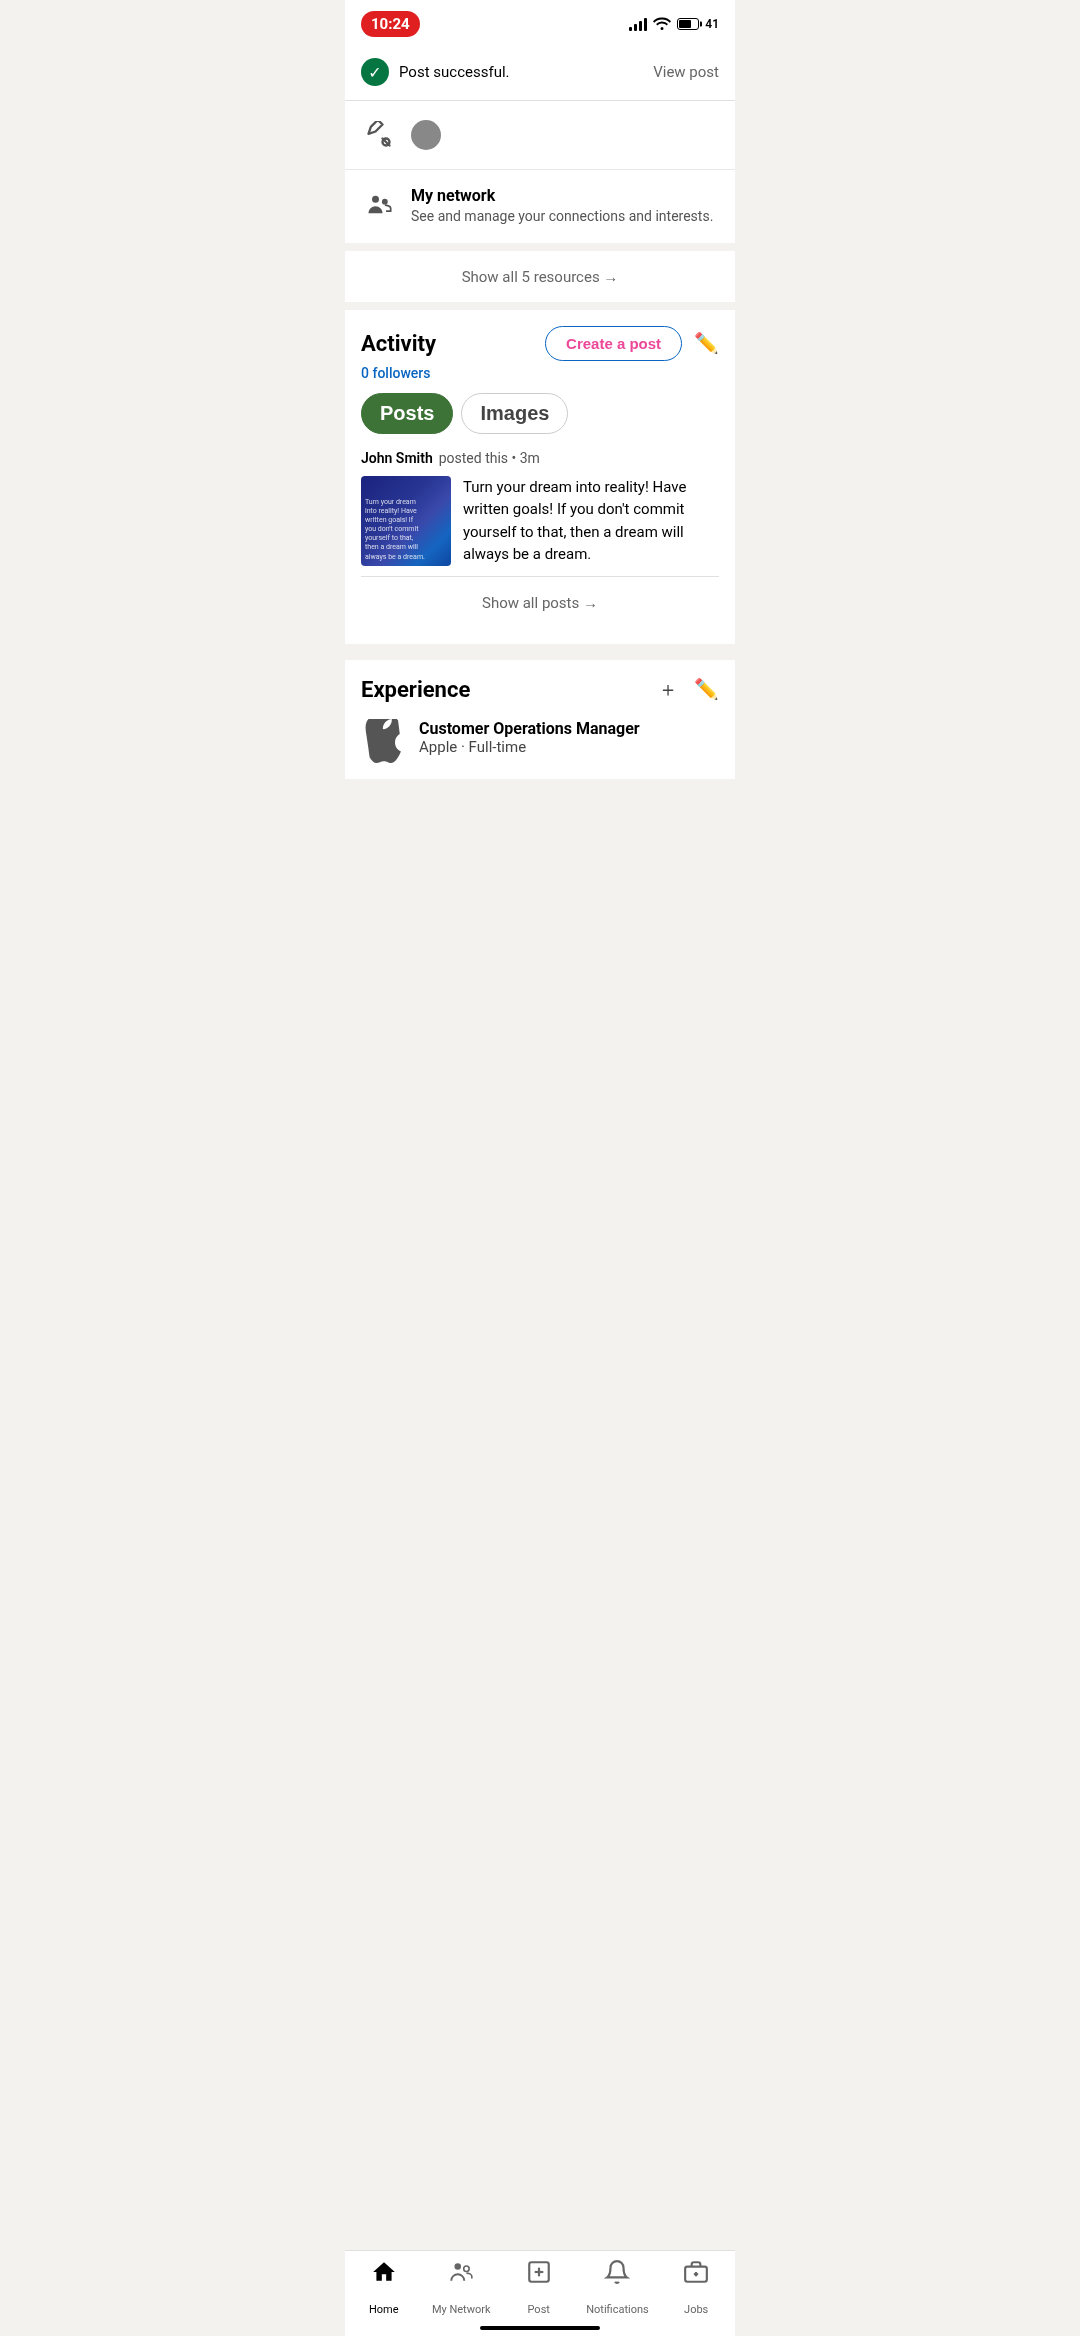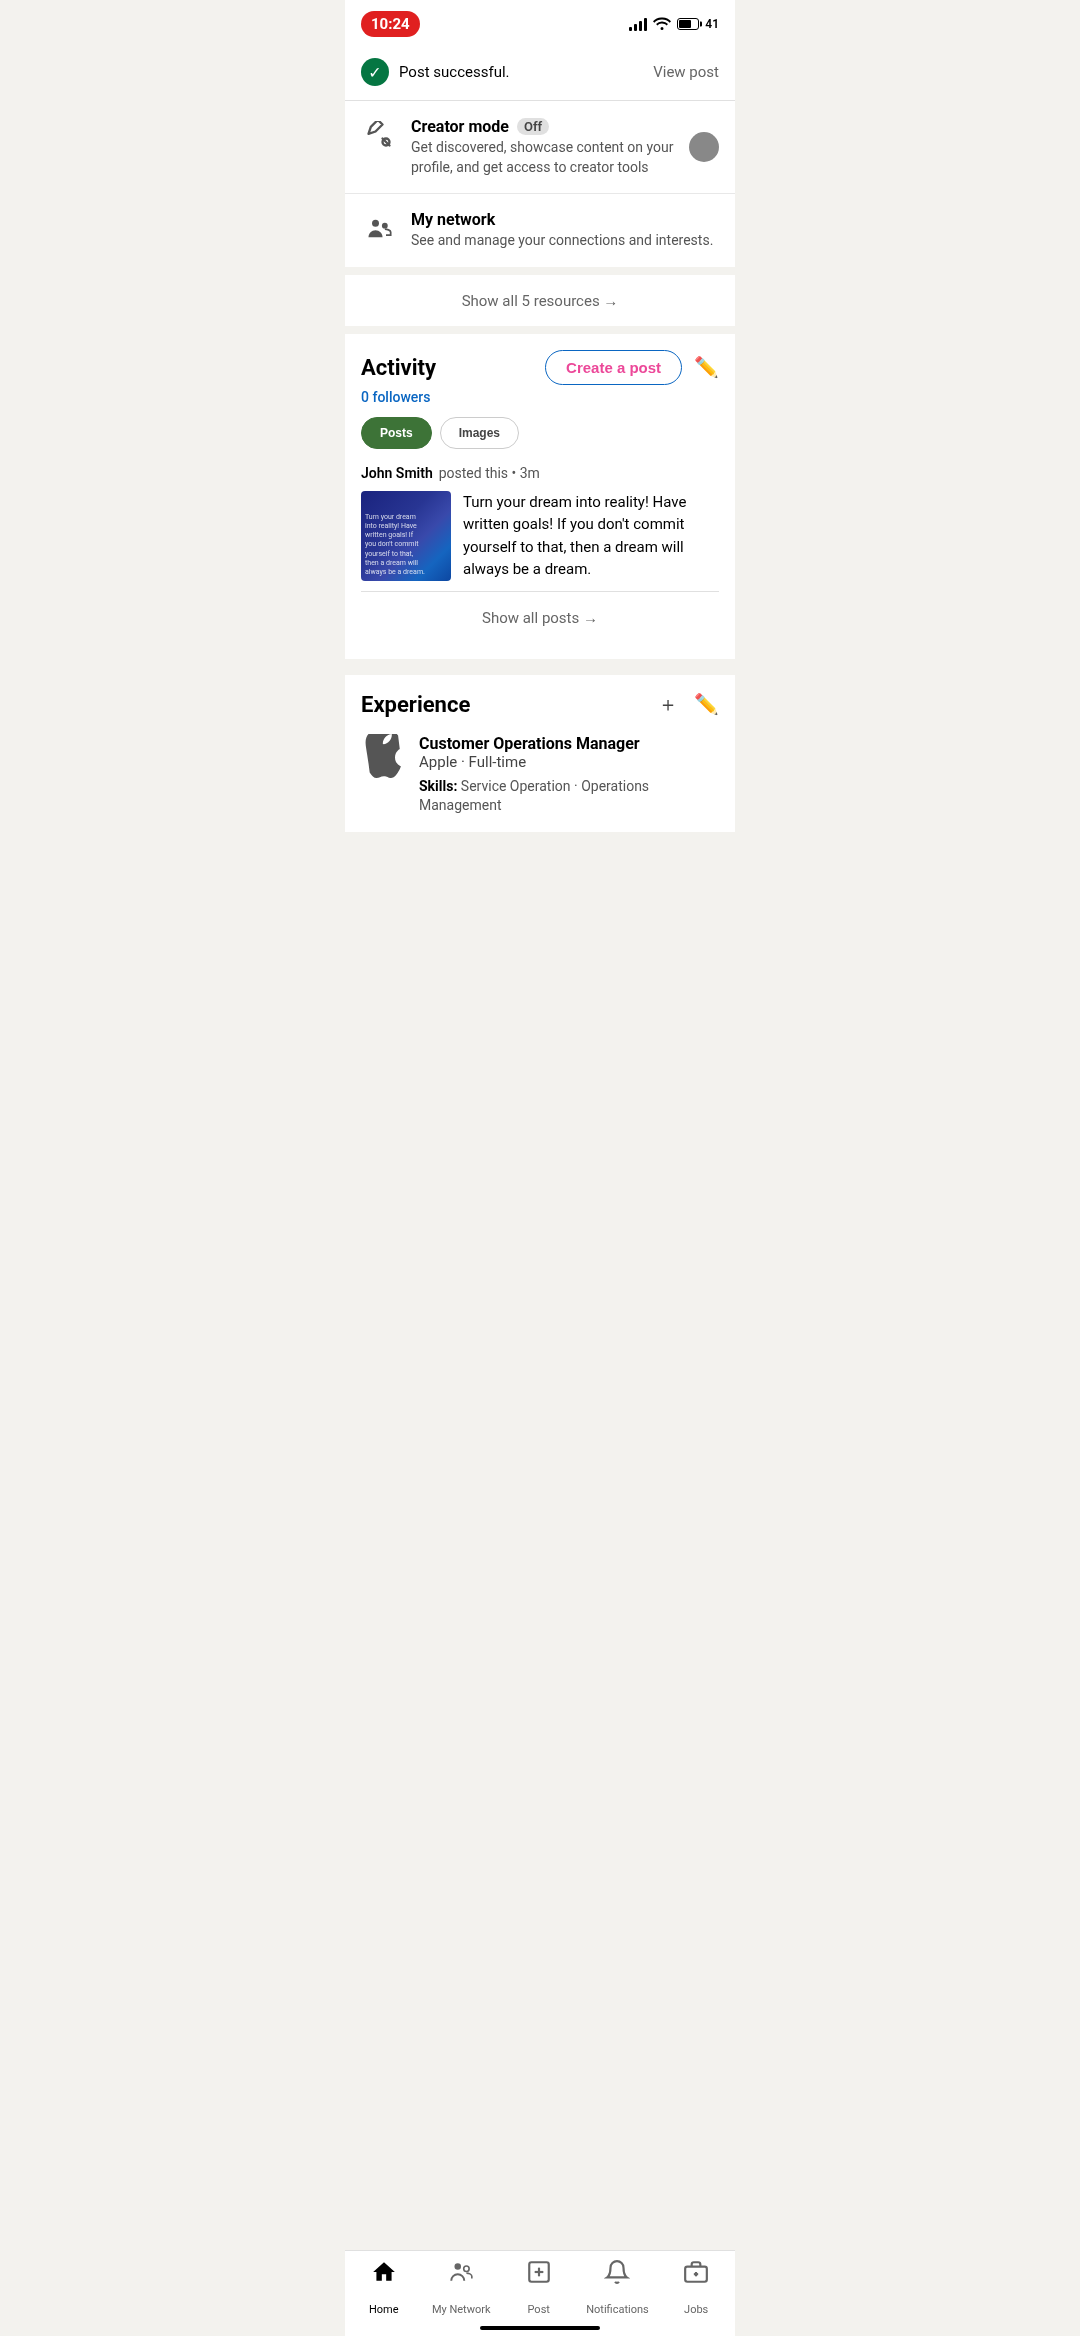--- a/index.html
+++ b/index.html
@@ -246,21 +246,21 @@
 
     
     .tab-pills {
       display: flex;
       gap: 8px;
       margin-bottom: 16px;
     }
     .tab-pill {
       padding: 8px 18px;
       border-radius: 24px;
-      font-size: 12px;
+      font-size: 20px;
       font-weight: 600;
       border: 1.5px solid #ccc;
       cursor: pointer;
     }
     .tab-pill.active {
       background: #3d7337;
       color: #fff;
       border-color: #3d7337;
     }
     .tab-pill.inactive {
@@ -497,27 +497,20 @@
 <div class="menu-section">
 
   <div class="menu-item">
     <div class="menu-icon creator-icon">
       <svg viewBox="0 0 24 24" fill="none" stroke="#555" stroke-width="2">
         <path d="M15 3L9 9l-6 2 2-6 6-6 4 4zM9 9l6-6" stroke-linecap="round" stroke-linejoin="round"></path>
         <circle cx="18" cy="18" r="3"></circle>
         <path d="M15 15l6 6" stroke-linecap="round"></path>
       </svg>
     </div>
-    <div class="menu-content">
-      <div class="menu-title-row">
-        <span class="menu-title">Creator mode</span>
-        <span class="menu-badge">Off</span>
-      </div>
-      <div class="menu-subtitle">Get discovered, showcase content on your profile, and get access to creator tools</div>
-    </div>
     <div class="menu-toggle"></div>
   </div>
 
   <div class="menu-item">
     <div class="menu-icon network-icon">
       <svg viewBox="0 0 24 24" fill="#555">
         <circle cx="9" cy="8" r="3"></circle>
         <circle cx="17" cy="10" r="2.5"></circle>
         <path d="M3 20c0-3.3 2.7-6 6-6s6 2.7 6 6" fill="#555"></path>
         <path d="M17 13c1.7 0 5 .8 5 2.5V18h-4" fill="none" stroke="#555" stroke-width="1.5"></path>
@@ -581,24 +574,20 @@
   <div class="experience-item">
     <div class="company-logo">
 
       <svg width="36" height="44" viewBox="0 0 814 1000" fill="#555">
         <path d="M788.1 340.9c-5.8 4.5-108.2 62.2-108.2 190.5 0 148.4 130.3 200.9 134.2 202.2-.6 3.2-20.7 71.9-68.7 141.9-42.8 61.6-87.5 123.1-155.5 123.1s-85.5-39.5-164-39.5c-76 0-103.7 40.8-165.9 40.8s-105-57.8-155.5-127.4C46 405.1 11 295.1 11 188.4c0-163.7 106.1-250 199.7-250 74.4 0 123.4 48.7 165.9 48.7 40.8 0 96.5-52 174.9-52 28.1 0 130.4 2.6 198.3 99.2zm-234-181.5c31.1-36.9 53.1-88.1 53.1-139.3 0-7.1-.6-14.3-1.9-20.1-50.6 1.9-110.8 33.7-147.1 75.8-28.5 32.4-55.1 83.6-55.1 135.5 0 7.8 1.3 15.6 1.9 18.1 3.2.6 8.4 1.3 13.6 1.3 45.4 0 102.5-30.4 135.5-71.3z"></path>
       </svg>
     </div>
     <div class="exp-details">
       <div class="exp-job-title">Customer Operations Manager</div>
       <div class="exp-company">Apple · Full-time</div>
-      <div class="exp-skills">
-        <strong>Skills:</strong>
-        <span>Service Operation · Operations Management</span>
-      </div>
     </div>
   </div>
 </div>
 
 <div class="bottom-pad"></div>
 
 <nav class="bottom-nav">
   <div class="nav-item">
     <div class="nav-icon active">
       <svg width="26" height="26" viewBox="0 0 24 24" fill="#000">

